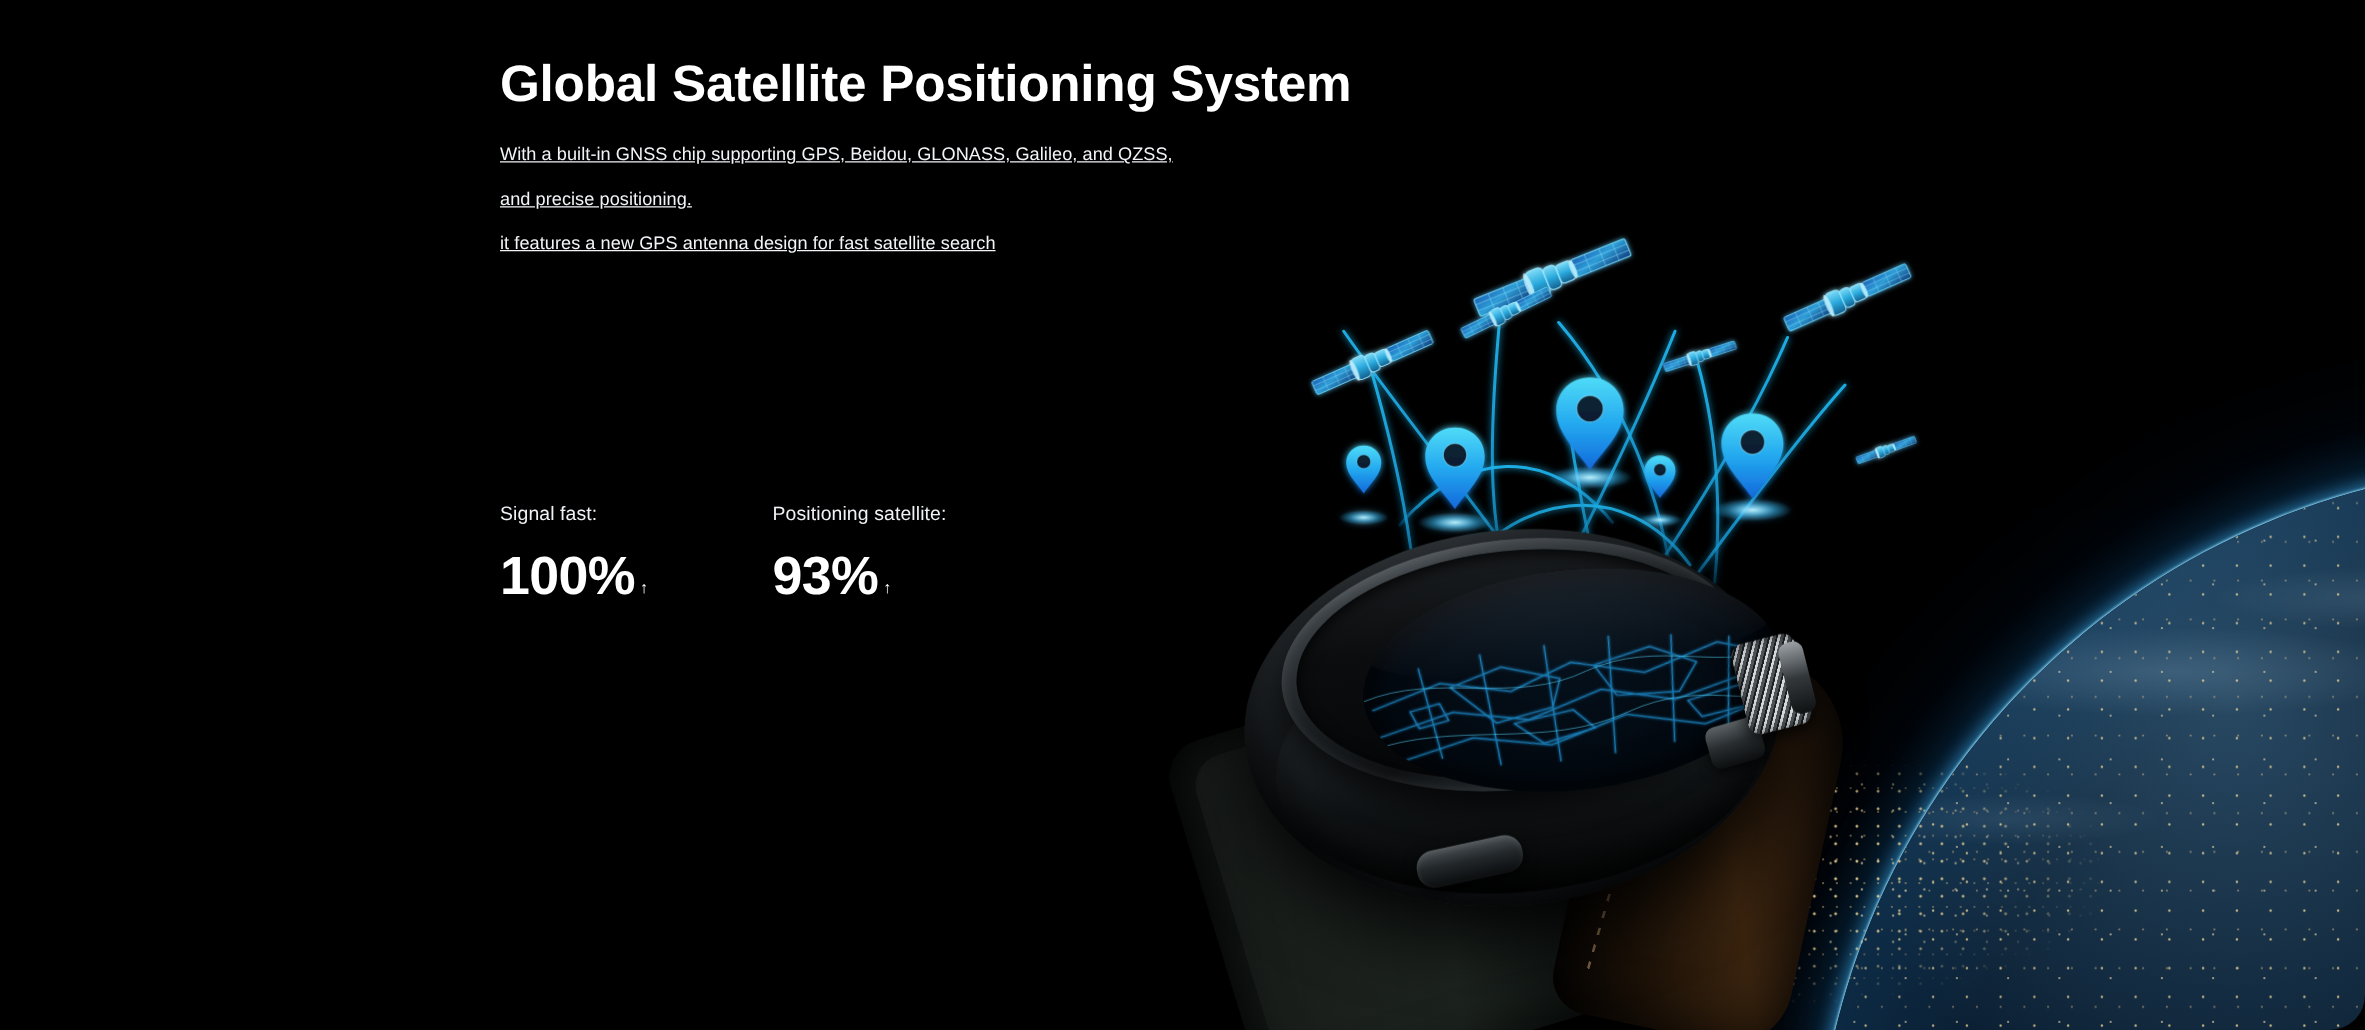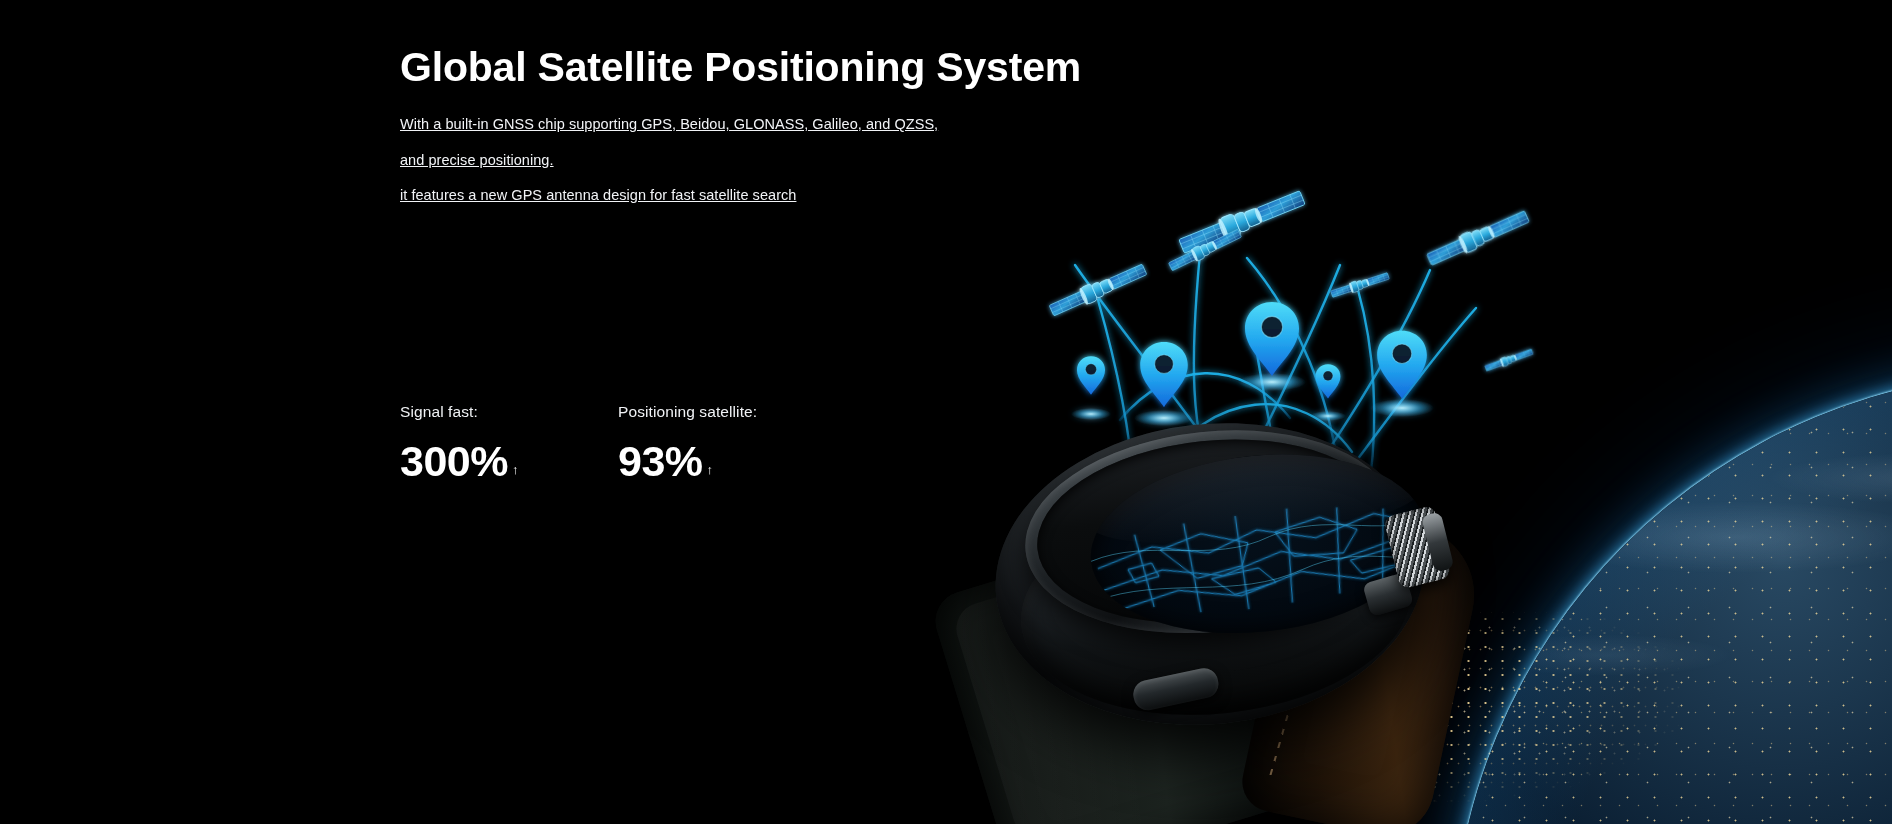--- a/index.html
+++ b/index.html
@@ -4,21 +4,21 @@
 <title>Global Satellite Positioning System</title>
 <style>
   * { margin:0; padding:0; box-sizing:border-box; }
   html,body { background:#000; }
   body {
     width:1892px; height:824px;
     position:relative; overflow:hidden;
     font-family:"Liberation Sans", sans-serif;
     color:#fff;
   }
-  #stage { position:absolute; inset:0; background:#000; overflow:hidden; }
+  #stage { position:absolute; inset:0; background:#000; overflow:hidden;border-radius:28px; }
 
   
   .text-col { position:absolute; left:400px; top:44px; width:760px; z-index:40; }
   .headline {
     font-size:41px; font-weight:bold; letter-spacing:-0.2px;
     color:#ffffff; line-height:1.15; white-space:nowrap;
   }
   .subcopy { margin-top:26px; }
   .subcopy .line {
     font-size:14.5px; color:#f2f4f7; line-height:1;
@@ -410,21 +410,21 @@
       <div class="line">With a built-in GNSS chip supporting GPS, Beidou, GLONASS, Galileo, and QZSS,</div>
       <div class="line">and precise positioning.</div>
       <div class="line">it features a new GPS antenna design for fast satellite search</div>
     </div>
   </div>
 
   <div class="stats">
     <div class="stat gain">
       <div class="stat-label">Signal fast:</div>
       <div class="stat-value-row">
-        <span class="stat-value">300%</span>
+        <span class="stat-value">100%</span>
         <span class="stat-arrow">↑</span>
       </div>
     </div>
     <div class="stat">
       <div class="stat-label">Positioning satellite:</div>
       <div class="stat-value-row">
         <span class="stat-value">93%</span>
         <span class="stat-arrow">↑</span>
       </div>
     </div>

